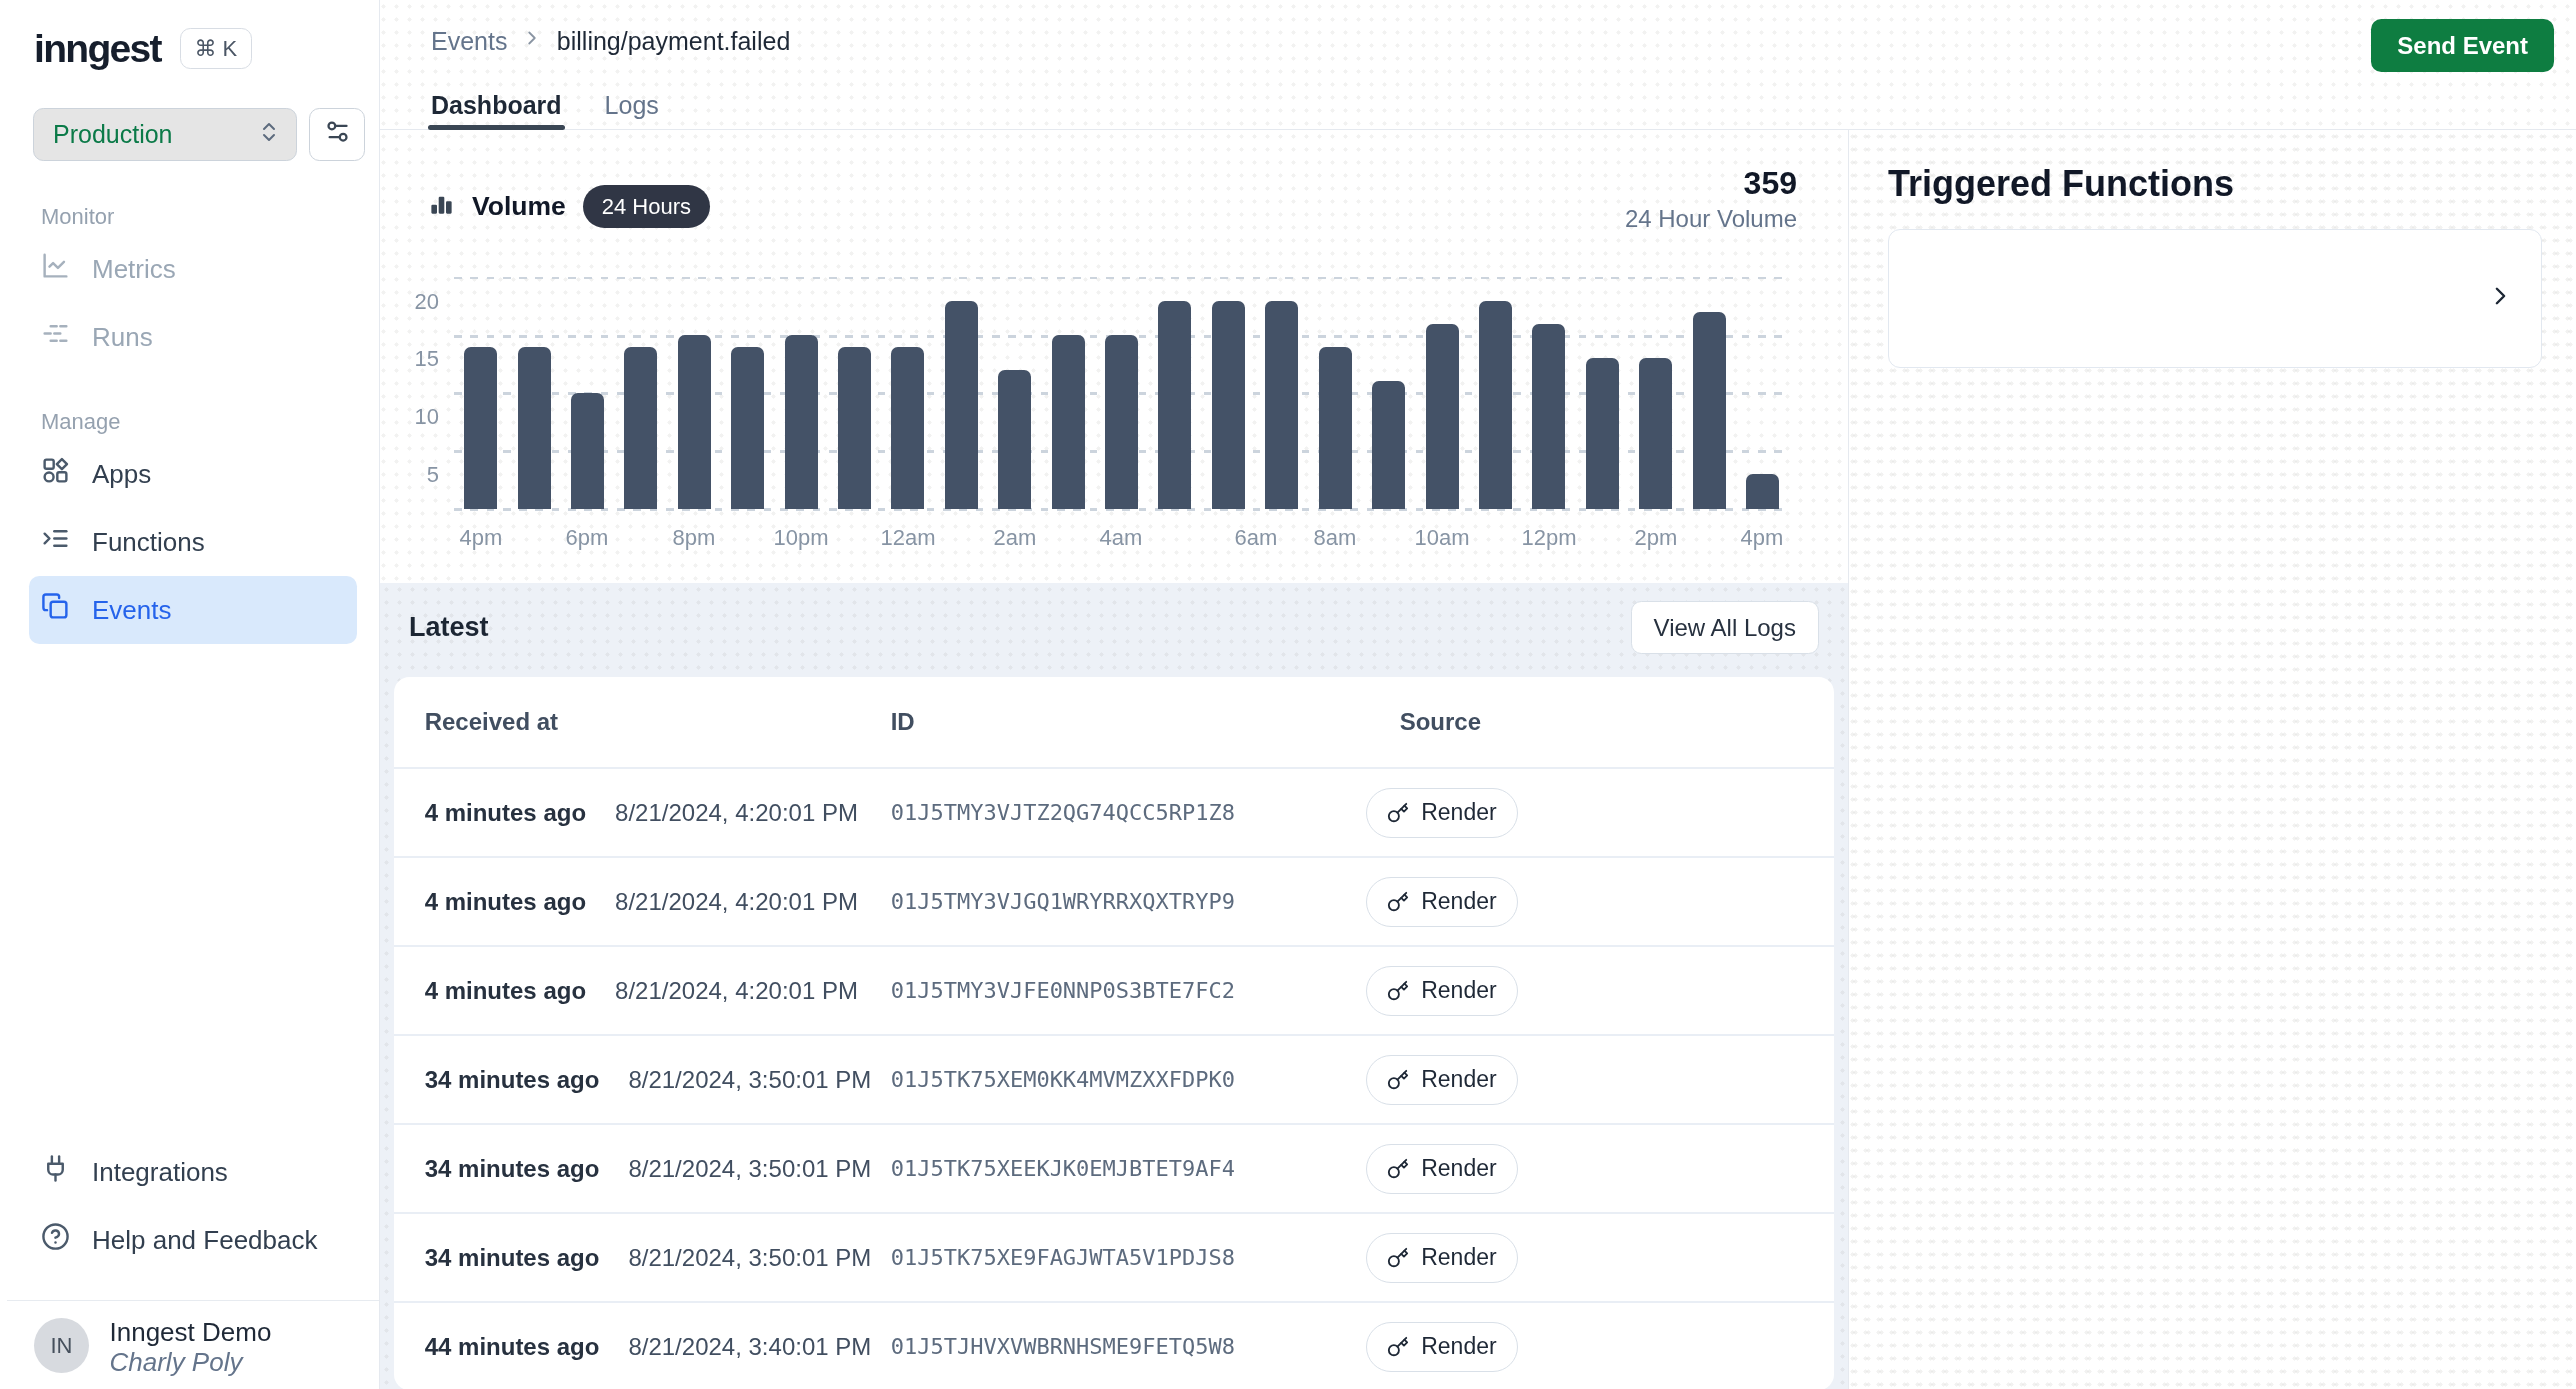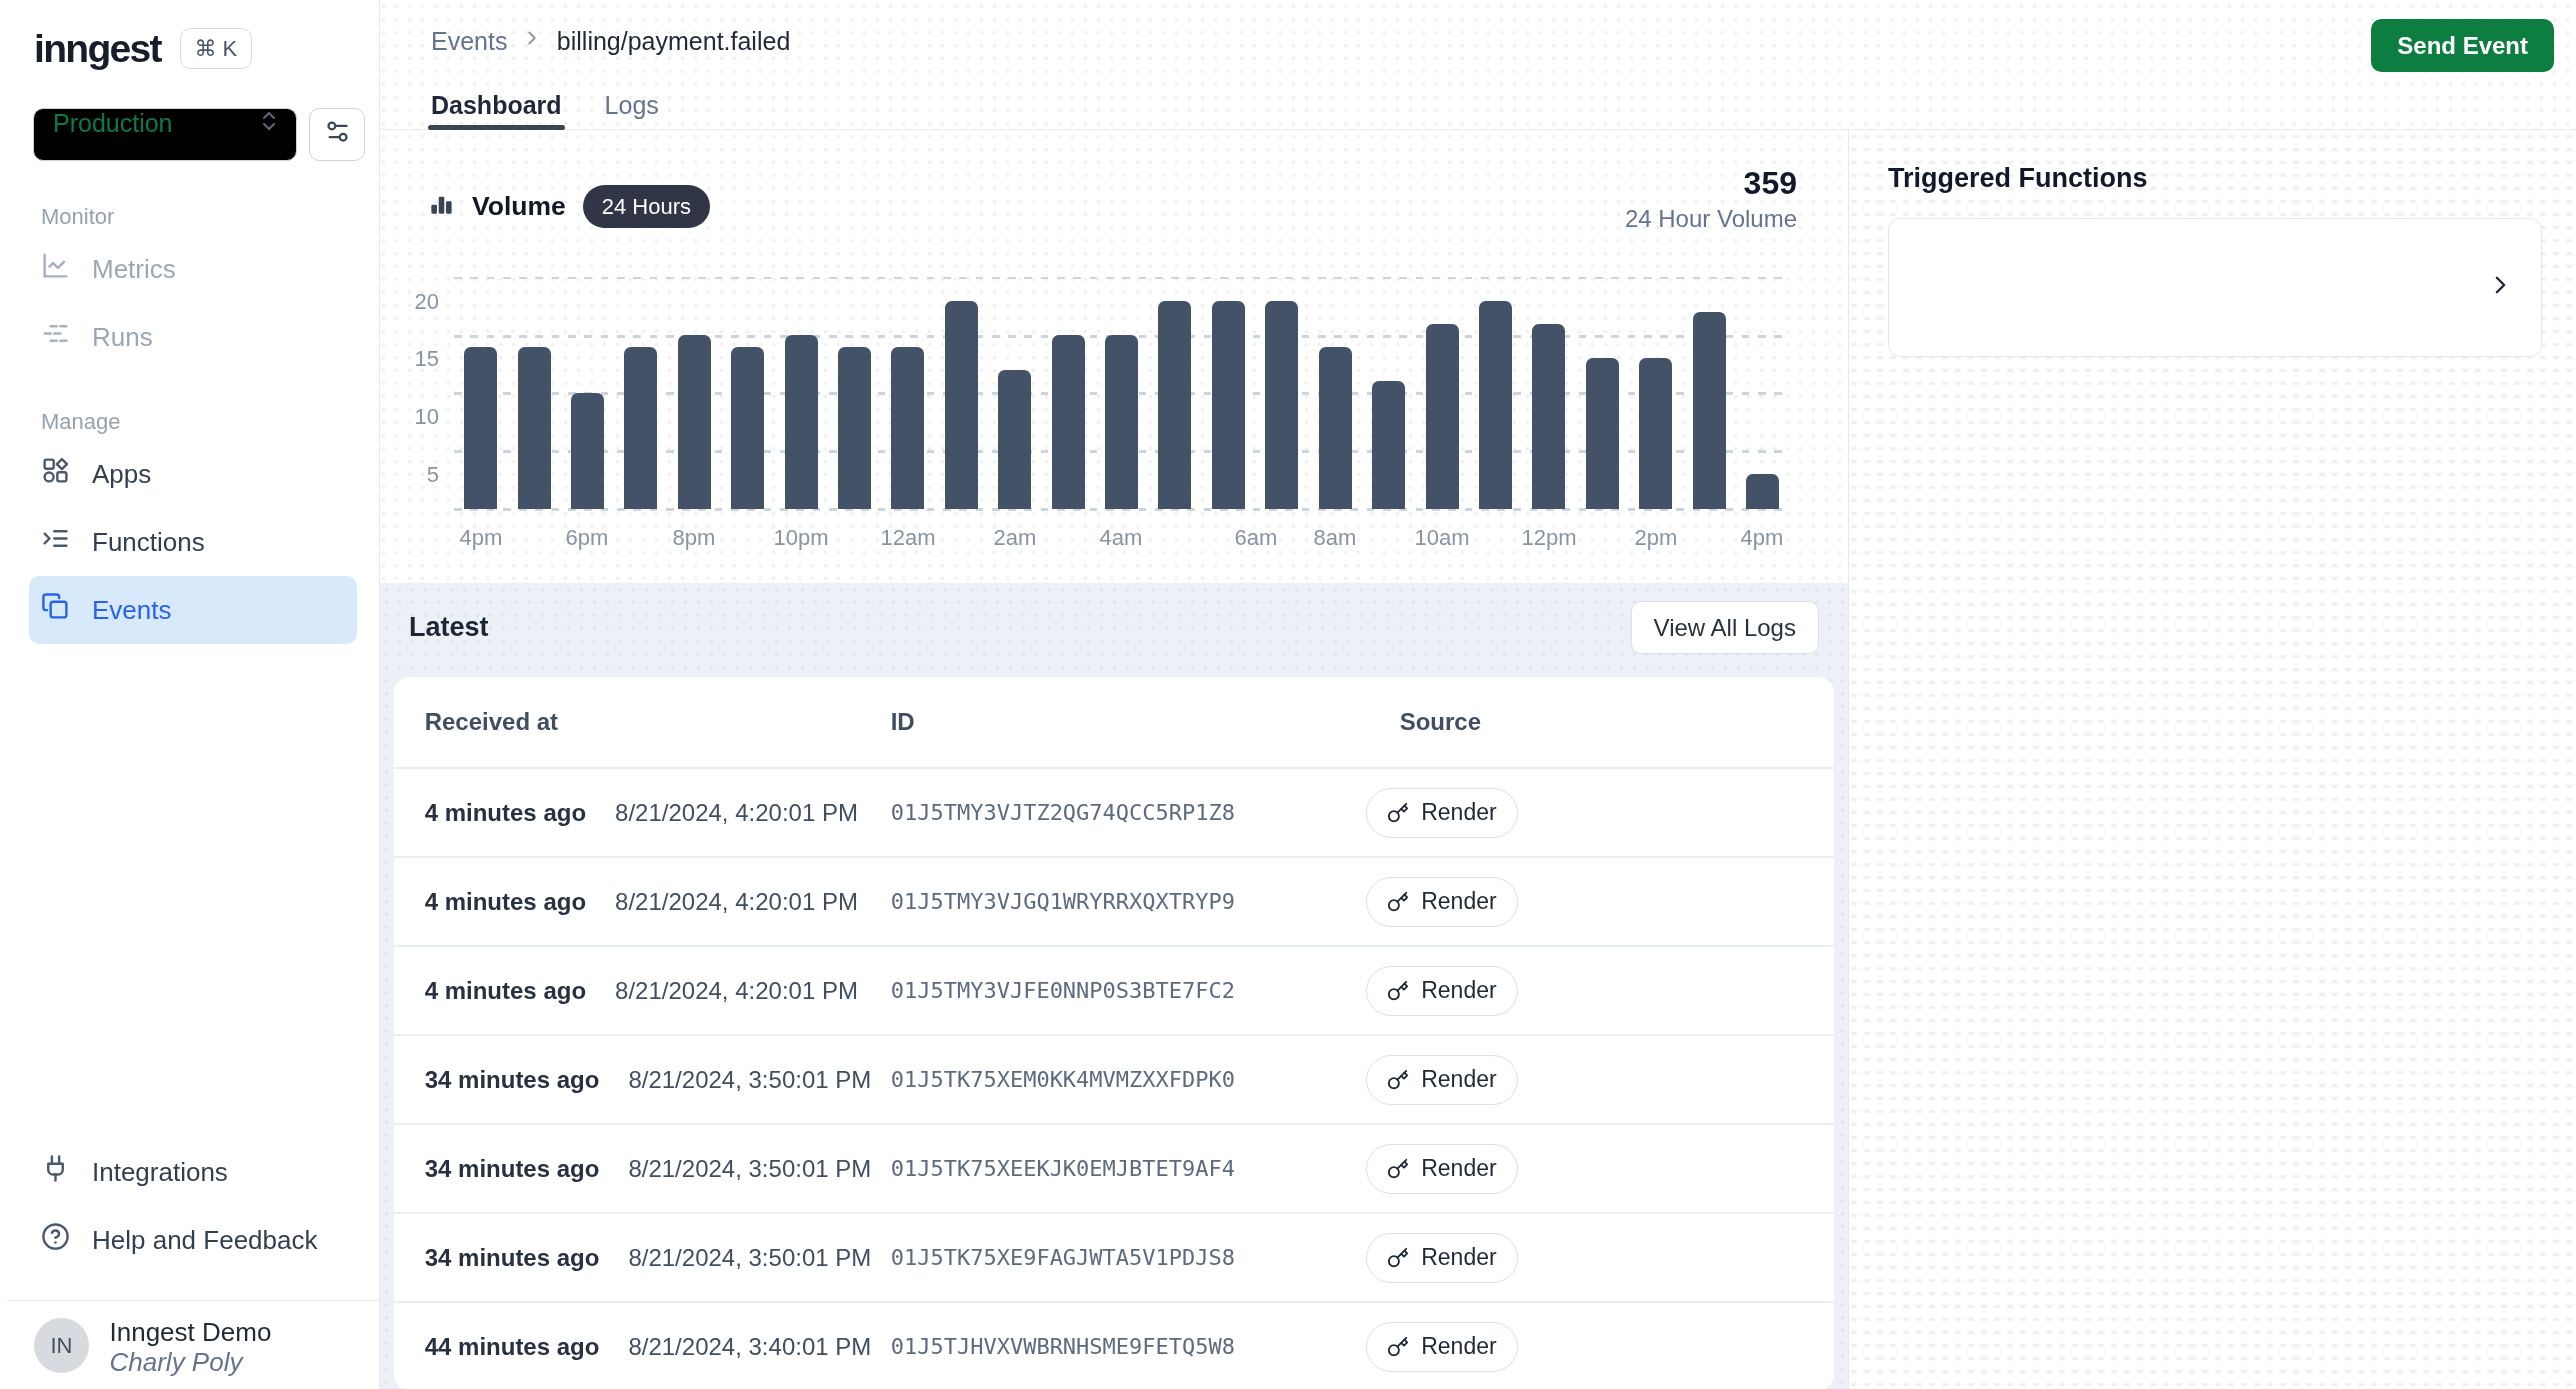--- a/index.html
+++ b/index.html
@@ -20,23 +20,23 @@
     display:flex; flex-direction:column; background:#fff;padding-left:7px;
   }
   .logo-row { display:flex; align-items:center; gap:19px; padding:22px 0 0 27px; height:75px; }
   .logo { font-size:39px; font-weight:800; letter-spacing:-1.7px; color:#161e2c; }
   .kbd {
     border:1.7px solid #d8dde4; border-radius:10.3px; padding:6.8px 13.7px;
     font-size:22px; color:#4b5665; background:#fff;
   }
   .env-row { display:flex; align-items:center; gap:12px; margin:33px 13.7px 0 26px; }
   .env-select {
-    flex:1; display:flex; justify-content:space-between;
+    flex:1; display:flex; align-items:center; justify-content:space-between;
     border:1.7px solid #ccd3db; border-radius:10.3px; height:53px; padding:0 15.4px 0 19px;
-    background:#000000; cursor:pointer;
+    background:#e5e5e5; cursor:pointer;
   }
   .env-select .env-label { color:var(--production-green); font-size:25px; font-weight:500; }
   .icon-btn {
     width:56px; height:53px; border:1.7px solid #ccd3db; border-radius:10.3px;
     display:flex; align-items:center; justify-content:center; background:#fff; cursor:pointer;
   }
   .nav { display:flex; flex-direction:column; }
   .nav-section-label { margin:38px 0 5.1px 34px; font-size:22px; font-weight:500; color:#95a1af; }
   .nav-section-label.first { margin-top:43px; }
   .nav-item {
@@ -125,21 +125,21 @@
   .abs-time { font-size:24px; color:#414e60; }
   .event-id { font-family:"DejaVu Sans Mono","Liberation Mono",monospace; font-size:22px; color:#5d6b7e; white-space:nowrap; }
   .source-pill {
     display:inline-flex; align-items:center; gap:12px; height:50px; padding:0 20.5px;
     border:1.7px solid #d9e0e8; border-radius:855px; background:#fff;
     font-size:23px; font-weight:500; color:#1e2836; cursor:pointer; width:max-content;
   }
   .source-pill svg { width:22px; height:22px; stroke:#1e2836; }
 
   
-  .tf-title { font-size:27px; font-weight:600; color:#111827; }
+  .tf-title { font-size:36px; font-weight:600; color:#111827; }
   .fn-card {
     margin-top:24px; background:#fff; border:1.7px solid #e2e8f0; border-radius:12px;
     height:139px; display:flex; align-items:center; padding:0 29px; position:relative; cursor:pointer;
   }
   .fn-info { display:flex; flex-direction:column; gap:10.3px; }
   .fn-name-row { display:flex; align-items:center; gap:15.4px; }
   .fn-code-icon {
     width:24px; height:24px; border-radius:6px; background:var(--active-blue);
     display:flex; align-items:center; justify-content:center; flex:none;
   }

